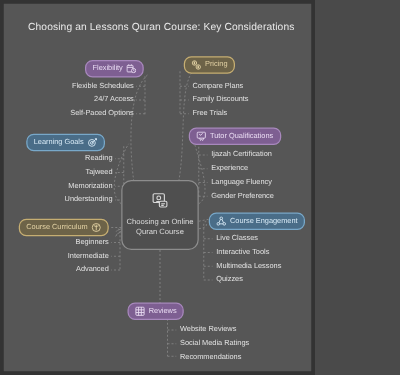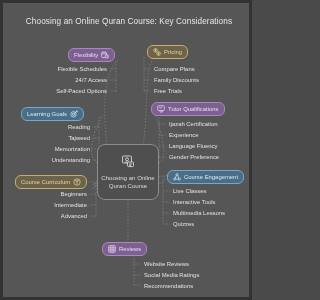--- a/index.html
+++ b/index.html
@@ -69,21 +69,21 @@
     white-space:nowrap;
     line-height:8px;
   }
   .leaf.r{text-align:right;}
 </style>
 </head>
 <body>
 
 <div id="canvas">
 
-  <div id="title">Choosing an Online Quran Course: Key Considerations</div>
+  <div id="title">Choosing an Lessons Quran Course: Key Considerations</div>
 
   <svg id="wires" viewBox="0 0 252 300">
     <g fill="none" stroke="#8d8d8d" stroke-width="0.7" stroke-dasharray="1.6,1.6" opacity="0.85">
 
       <path d="M104,142 C100,110 100,70 115,57"></path>
 
       <path d="M140,142 C146,108 140,66 152,53"></path>
 
       <path d="M94,160 C80,150 96,118 100,112"></path>
 

